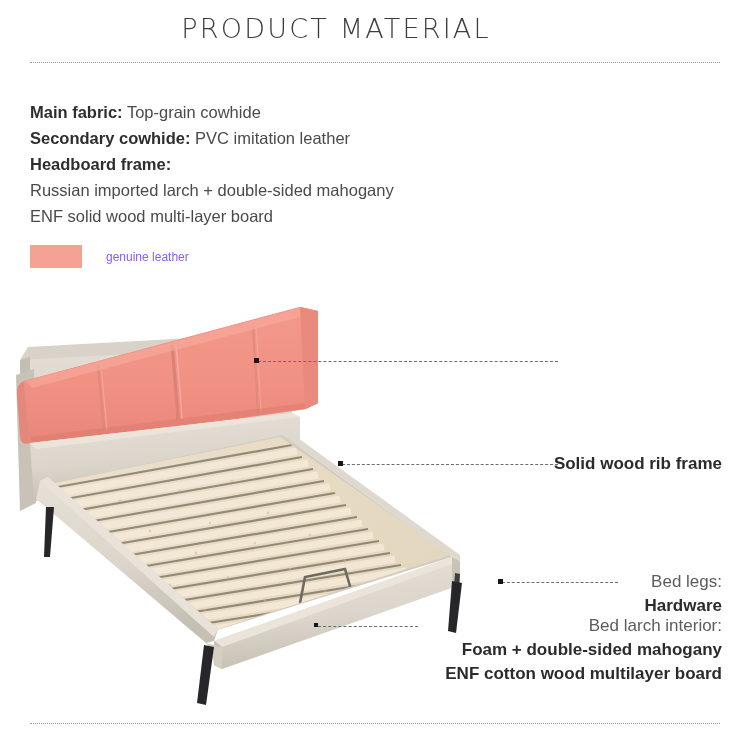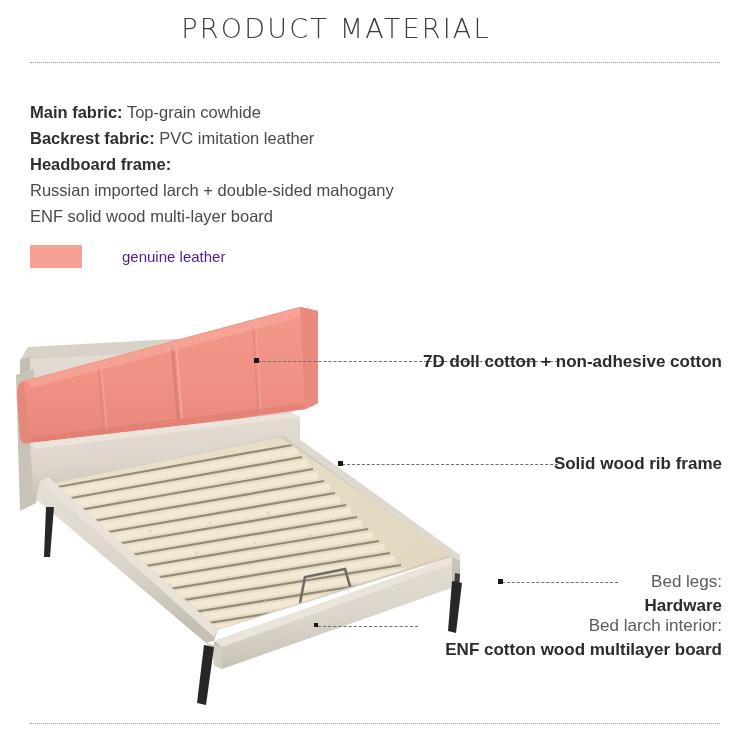--- a/index.html
+++ b/index.html
@@ -67,23 +67,23 @@
     top: 245px;
     display: flex;
     align-items: center;
   }
   .legend-swatch {
     width: 52px;
     height: 23px;
     background: #f5a193;
   }
   .legend-label {
-    margin-left: 40px;
-    font-size: 15px;
-    color: #4c1d95;
+    margin-left: 24px;
+    font-size: 12px;
+    color: #8b5cf6;
   }
 
   
   .bed-figure {
     position: absolute;
     left: 0;
     top: 285px;
     width: 560px;
     height: 420px;
   }
@@ -144,21 +144,21 @@
 
 <div class="rule rule-top"></div>
 <div class="rule rule-bottom"></div>
 
 <div class="spec-block">
   <div class="spec-line">
     <span class="k">Main fabric:</span>
     <span>Top-grain cowhide</span>
   </div>
   <div class="spec-line">
-    <span class="k">Backrest fabric:</span>
+    <span class="k">Secondary cowhide:</span>
     <span>PVC imitation leather</span>
   </div>
   <div class="spec-line">
     <span class="k">Headboard frame:</span>
   </div>
   <div class="spec-line">
     <span>Russian imported larch + double-sided mahogany</span>
   </div>
   <div class="spec-line">
     <span>ENF solid wood multi-layer board</span>
@@ -332,28 +332,28 @@
 <div class="leader leader-slatted"></div>
 <div class="leader-dot dot-slatted"></div>
 
 <div class="leader leader-legs"></div>
 <div class="leader-dot dot-legs"></div>
 
 <div class="leader leader-interior"></div>
 <div class="leader-dot dot-interior"></div>
 
 <div class="callout callout-backrest">
-  <div class="value">7D doll cotton + non-adhesive cotton</div>
 </div>
 
 <div class="callout callout-slatted">
   <div class="value">Solid wood rib frame</div>
 </div>
 
 <div class="callout callout-legs">
   <div class="term">Bed legs:</div>
   <div class="value">Hardware</div>
 </div>
 
 <div class="callout callout-interior">
   <div class="term">Bed larch interior:</div>
+  <div class="value">Foam + double-sided mahogany</div>
   <div class="value">ENF cotton wood multilayer board</div>
 </div>
 
 </body></html>

